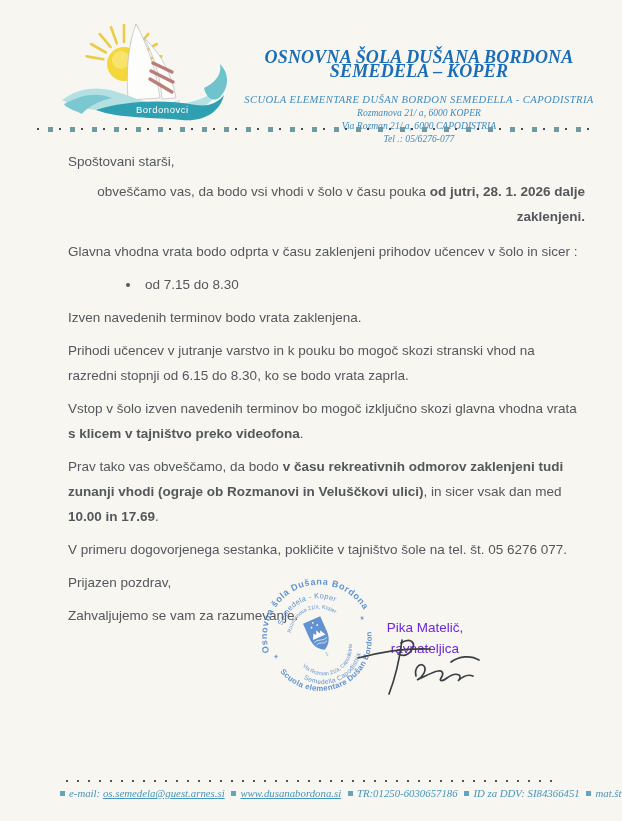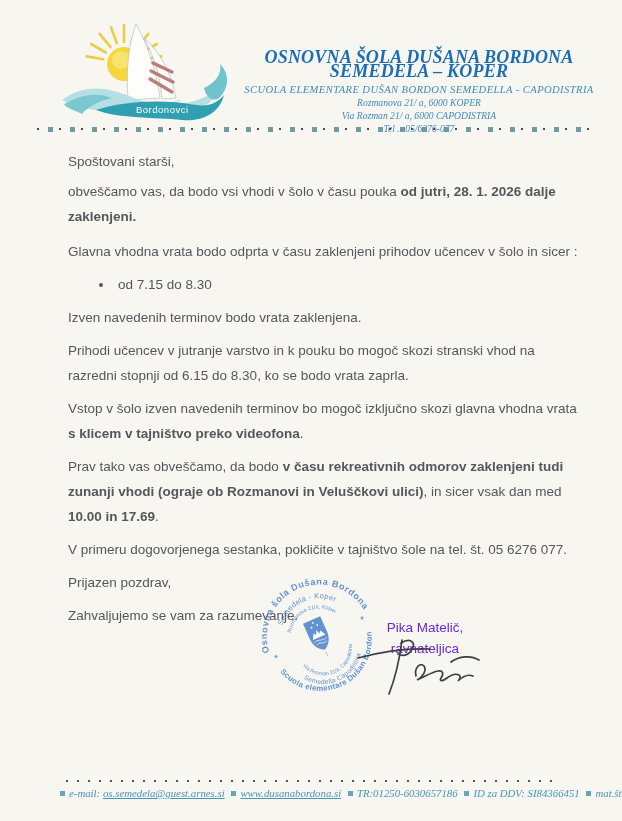--- a/index.html
+++ b/index.html
@@ -8,42 +8,42 @@
     background:#f8f6f1;overflow:hidden;
     font-family:"Liberation Sans",sans-serif;color:#54575b;
   }
   
   .logo{position:absolute;left:58px;top:16px;width:172px;height:118px;}
   .letterhead{
     position:absolute;left:226px;top:50px;width:386px;text-align:center;
     font-family:"Liberation Serif",serif;font-style:italic;line-height:12px;
   }
   .lh1{font-weight:bold;font-size:18px;color:#1a6db6;letter-spacing:.2px;line-height:14px;}
-  .lh2{font-size:10.6px;color:#3e8cc0;letter-spacing:.4px;margin-top:6px;}
+  .lh2{font-size:10.6px;color:#3e8cc0;letter-spacing:.4px;margin-top:16px;}
   .lh3{font-size:9.6px;color:#3e8cc0;margin-top:1px;}
   
   .sep{
     position:absolute;left:35px;top:125px;width:557px;height:8px;
     background-image:
       repeating-linear-gradient(90deg,#6d9aa3 0 5px,rgba(0,0,0,0) 5px 22px),
       repeating-linear-gradient(90deg,#474d50 0 2px,rgba(0,0,0,0) 2px 22px);
     background-size:557px 5px,557px 2px;
     background-position:13px 2px,2px 3px;
     background-repeat:no-repeat;
   }
   
   .letter-body{
     position:absolute;left:68px;top:149px;width:517px;
     font-size:13.5px;line-height:25px;color:#54575b;
   }
   .letter-body p{margin:0 0 8px 0;}
   .letter-body p.salutation{margin-bottom:5px;}
-  .letter-body p.p1{margin-bottom:10px;}
+  .letter-body p.p1{margin-bottom:10px;text-align:right;}
   .letter-body ul{margin:0 0 8px 0;padding-left:46px;}
-  .letter-body li{padding-left:4px;}
+  .letter-body li{padding-left:4px;margin-left:27px;}
   b{font-weight:bold;}
   
   .stamp{position:absolute;left:256px;top:572px;width:126px;height:133px;opacity:.88;}
   .stamp svg{width:100%;height:100%;}
   
   .sig-block{
     position:absolute;left:367px;top:617px;width:116px;text-align:center;
     font-size:13.5px;line-height:21px;color:#6d28d9;
   }
   .sig-scrawl{position:absolute;left:356px;top:636px;width:142px;height:66px;}

